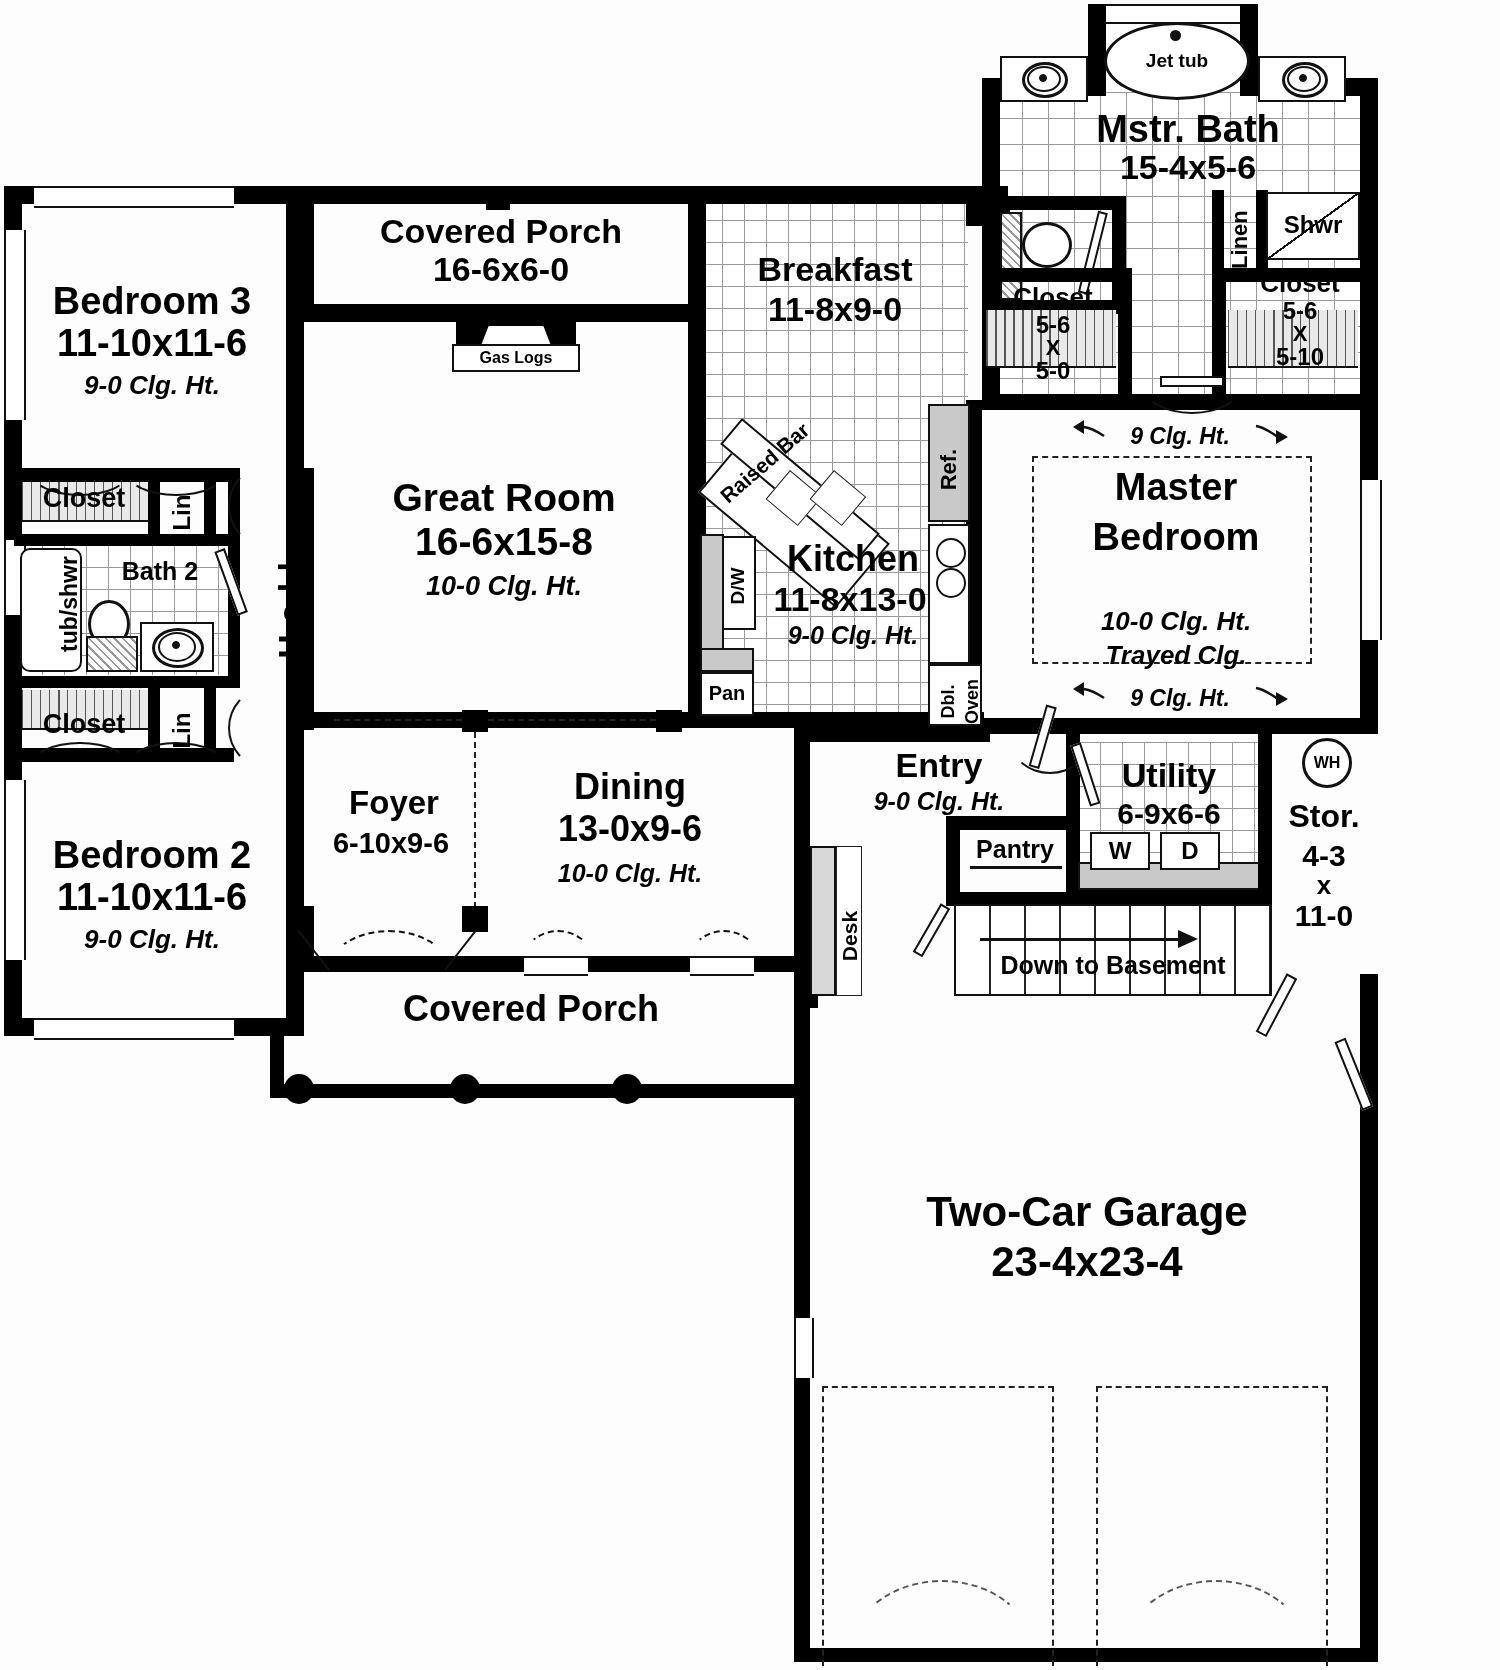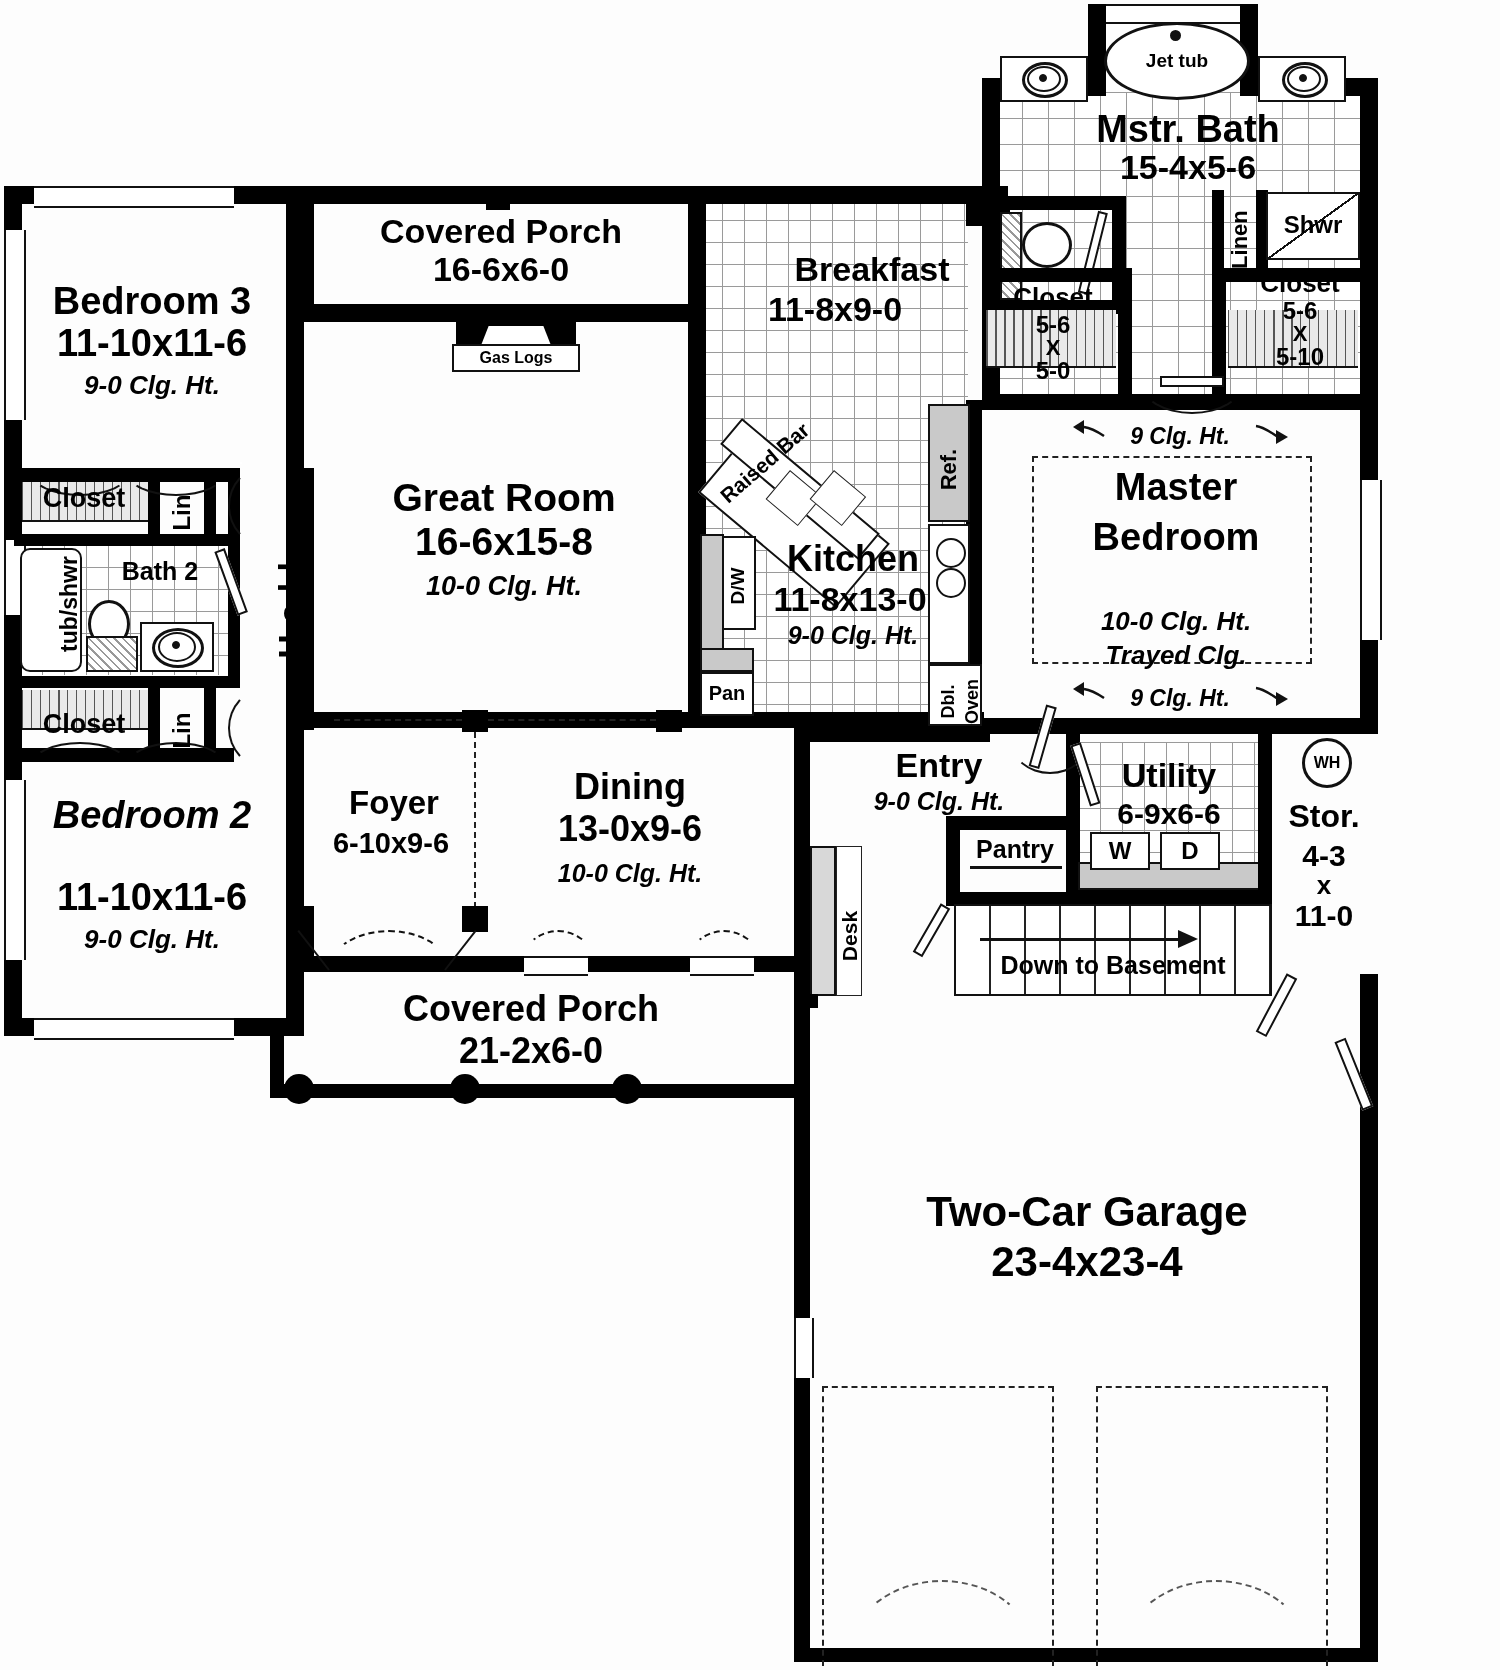--- a/index.html
+++ b/index.html
@@ -289,42 +289,42 @@
   <div class="doorleaf" style="left:1046px;top:706px;width:7px;height:60px;transform:rotate(16deg);transform-origin:top center;"></div>
 
   <div class="doorleaf" style="left:940px;top:906px;width:7px;height:52px;transform:rotate(30deg);transform-origin:top center;"></div>
 
   <div class="doorleaf" style="left:1070px;top:744px;width:7px;height:60px;transform:rotate(-18deg);transform-origin:top center;"></div>
 
   <div class="lbl rname" style="left:14px;top:282px;width:276px;font-size:38px;">Bedroom 3</div>
   <div class="lbl rdim" style="left:14px;top:324px;width:276px;font-size:38px;">11-10x11-6</div>
   <div class="lbl rclg" style="left:14px;top:372px;width:276px;font-size:26px;">9-0 Clg. Ht.</div>
 
-  <div class="lbl rname" style="left:14px;top:796px;width:276px;font-size:38px;font-style:italic;">Bedroom 2</div>
+  <div class="lbl rname" style="left:14px;top:836px;width:276px;font-size:38px;">Bedroom 2</div>
   <div class="lbl rdim" style="left:14px;top:878px;width:276px;font-size:38px;">11-10x11-6</div>
   <div class="lbl rclg" style="left:14px;top:926px;width:276px;font-size:26px;">9-0 Clg. Ht.</div>
 
   <div class="lbl rname" style="left:22px;top:484px;width:124px;font-size:27px;">Closet</div>
   <div class="lbl rname" style="left:22px;top:710px;width:124px;font-size:27px;">Closet</div>
   <div class="lbl rname vert" style="left:139px;top:500px;width:86px;font-size:24px;transform:rotate(-90deg);">Lin</div>
   <div class="lbl rname vert" style="left:139px;top:718px;width:86px;font-size:24px;transform:rotate(-90deg);">Lin</div>
 
   <div class="lbl rname" style="left:85px;top:558px;width:150px;font-size:25px;">Bath 2</div>
   <div class="lbl rname vert" style="left:8px;top:592px;width:122px;font-size:23px;transform:rotate(-90deg);">tub/shwr</div>
 
   <div class="lbl rname vert" style="left:196px;top:592px;width:190px;font-size:34px;transform:rotate(-90deg);letter-spacing:1px;">H a l l</div>
 
   <div class="lbl rname" style="left:316px;top:214px;width:370px;font-size:34px;">Covered Porch</div>
   <div class="lbl rdim" style="left:316px;top:252px;width:370px;font-size:34px;">16-6x6-0</div>
 
   <div class="lbl rname" style="left:326px;top:478px;width:356px;font-size:39px;">Great Room</div>
   <div class="lbl rdim" style="left:326px;top:522px;width:356px;font-size:39px;">16-6x15-8</div>
   <div class="lbl rclg" style="left:326px;top:572px;width:356px;font-size:27px;">10-0 Clg. Ht.</div>
 
-  <div class="lbl rname" style="left:706px;top:252px;width:258px;font-size:34px;padding-left:37px;">Breakfast</div>
+  <div class="lbl rname" style="left:706px;top:252px;width:258px;font-size:34px;">Breakfast</div>
   <div class="lbl rdim" style="left:706px;top:292px;width:258px;font-size:34px;">11-8x9-0</div>
 
   <div class="lbl rname" style="left:740px;top:540px;width:226px;font-size:36px;">Kitchen</div>
   <div class="lbl rdim" style="left:734px;top:582px;width:232px;font-size:34px;">11-8x13-0</div>
   <div class="lbl rclg" style="left:740px;top:622px;width:226px;font-size:25px;">9-0 Clg. Ht.</div>
 
   <div class="lbl rname vert" style="left:680px;top:452px;width:170px;font-size:21px;transform:rotate(-41deg);">Raised Bar</div>
   <div class="lbl rname vert" style="left:701px;top:576px;width:74px;font-size:19px;transform:rotate(-90deg);">D/W</div>
   <div class="lbl rname vert" style="left:913px;top:458px;width:72px;font-size:22px;transform:rotate(-90deg);">Ref.</div>
   <div class="lbl rname vert" style="left:913px;top:692px;width:70px;font-size:18px;transform:rotate(-90deg);">Dbl.</div>
@@ -385,20 +385,19 @@
   <div class="lbl rdim" style="left:1272px;top:900px;width:104px;font-size:30px;">11-0</div>
 
   <div class="lbl rname" style="left:310px;top:786px;width:168px;font-size:33px;">Foyer</div>
   <div class="lbl rdim" style="left:300px;top:828px;width:182px;font-size:29px;">6-10x9-6</div>
 
   <div class="lbl rname" style="left:490px;top:768px;width:280px;font-size:36px;">Dining</div>
   <div class="lbl rdim" style="left:490px;top:810px;width:280px;font-size:36px;">13-0x9-6</div>
   <div class="lbl rclg" style="left:490px;top:860px;width:280px;font-size:25px;">10-0 Clg. Ht.</div>
 
   <div class="lbl rname" style="left:316px;top:990px;width:430px;font-size:36px;">Covered Porch</div>
-  <div class="lbl rdim" style="left:316px;top:1032px;width:430px;font-size:36px;">21-2x6-0</div>
 
   <div class="lbl rname" style="left:960px;top:952px;width:306px;font-size:25px;">Down to Basement</div>
 
   <div class="lbl rname" style="left:820px;top:1190px;width:534px;font-size:42px;">Two-Car Garage</div>
   <div class="lbl rdim" style="left:820px;top:1240px;width:534px;font-size:42px;">23-4x23-4</div>
 
 </div>
 
 </body></html>

